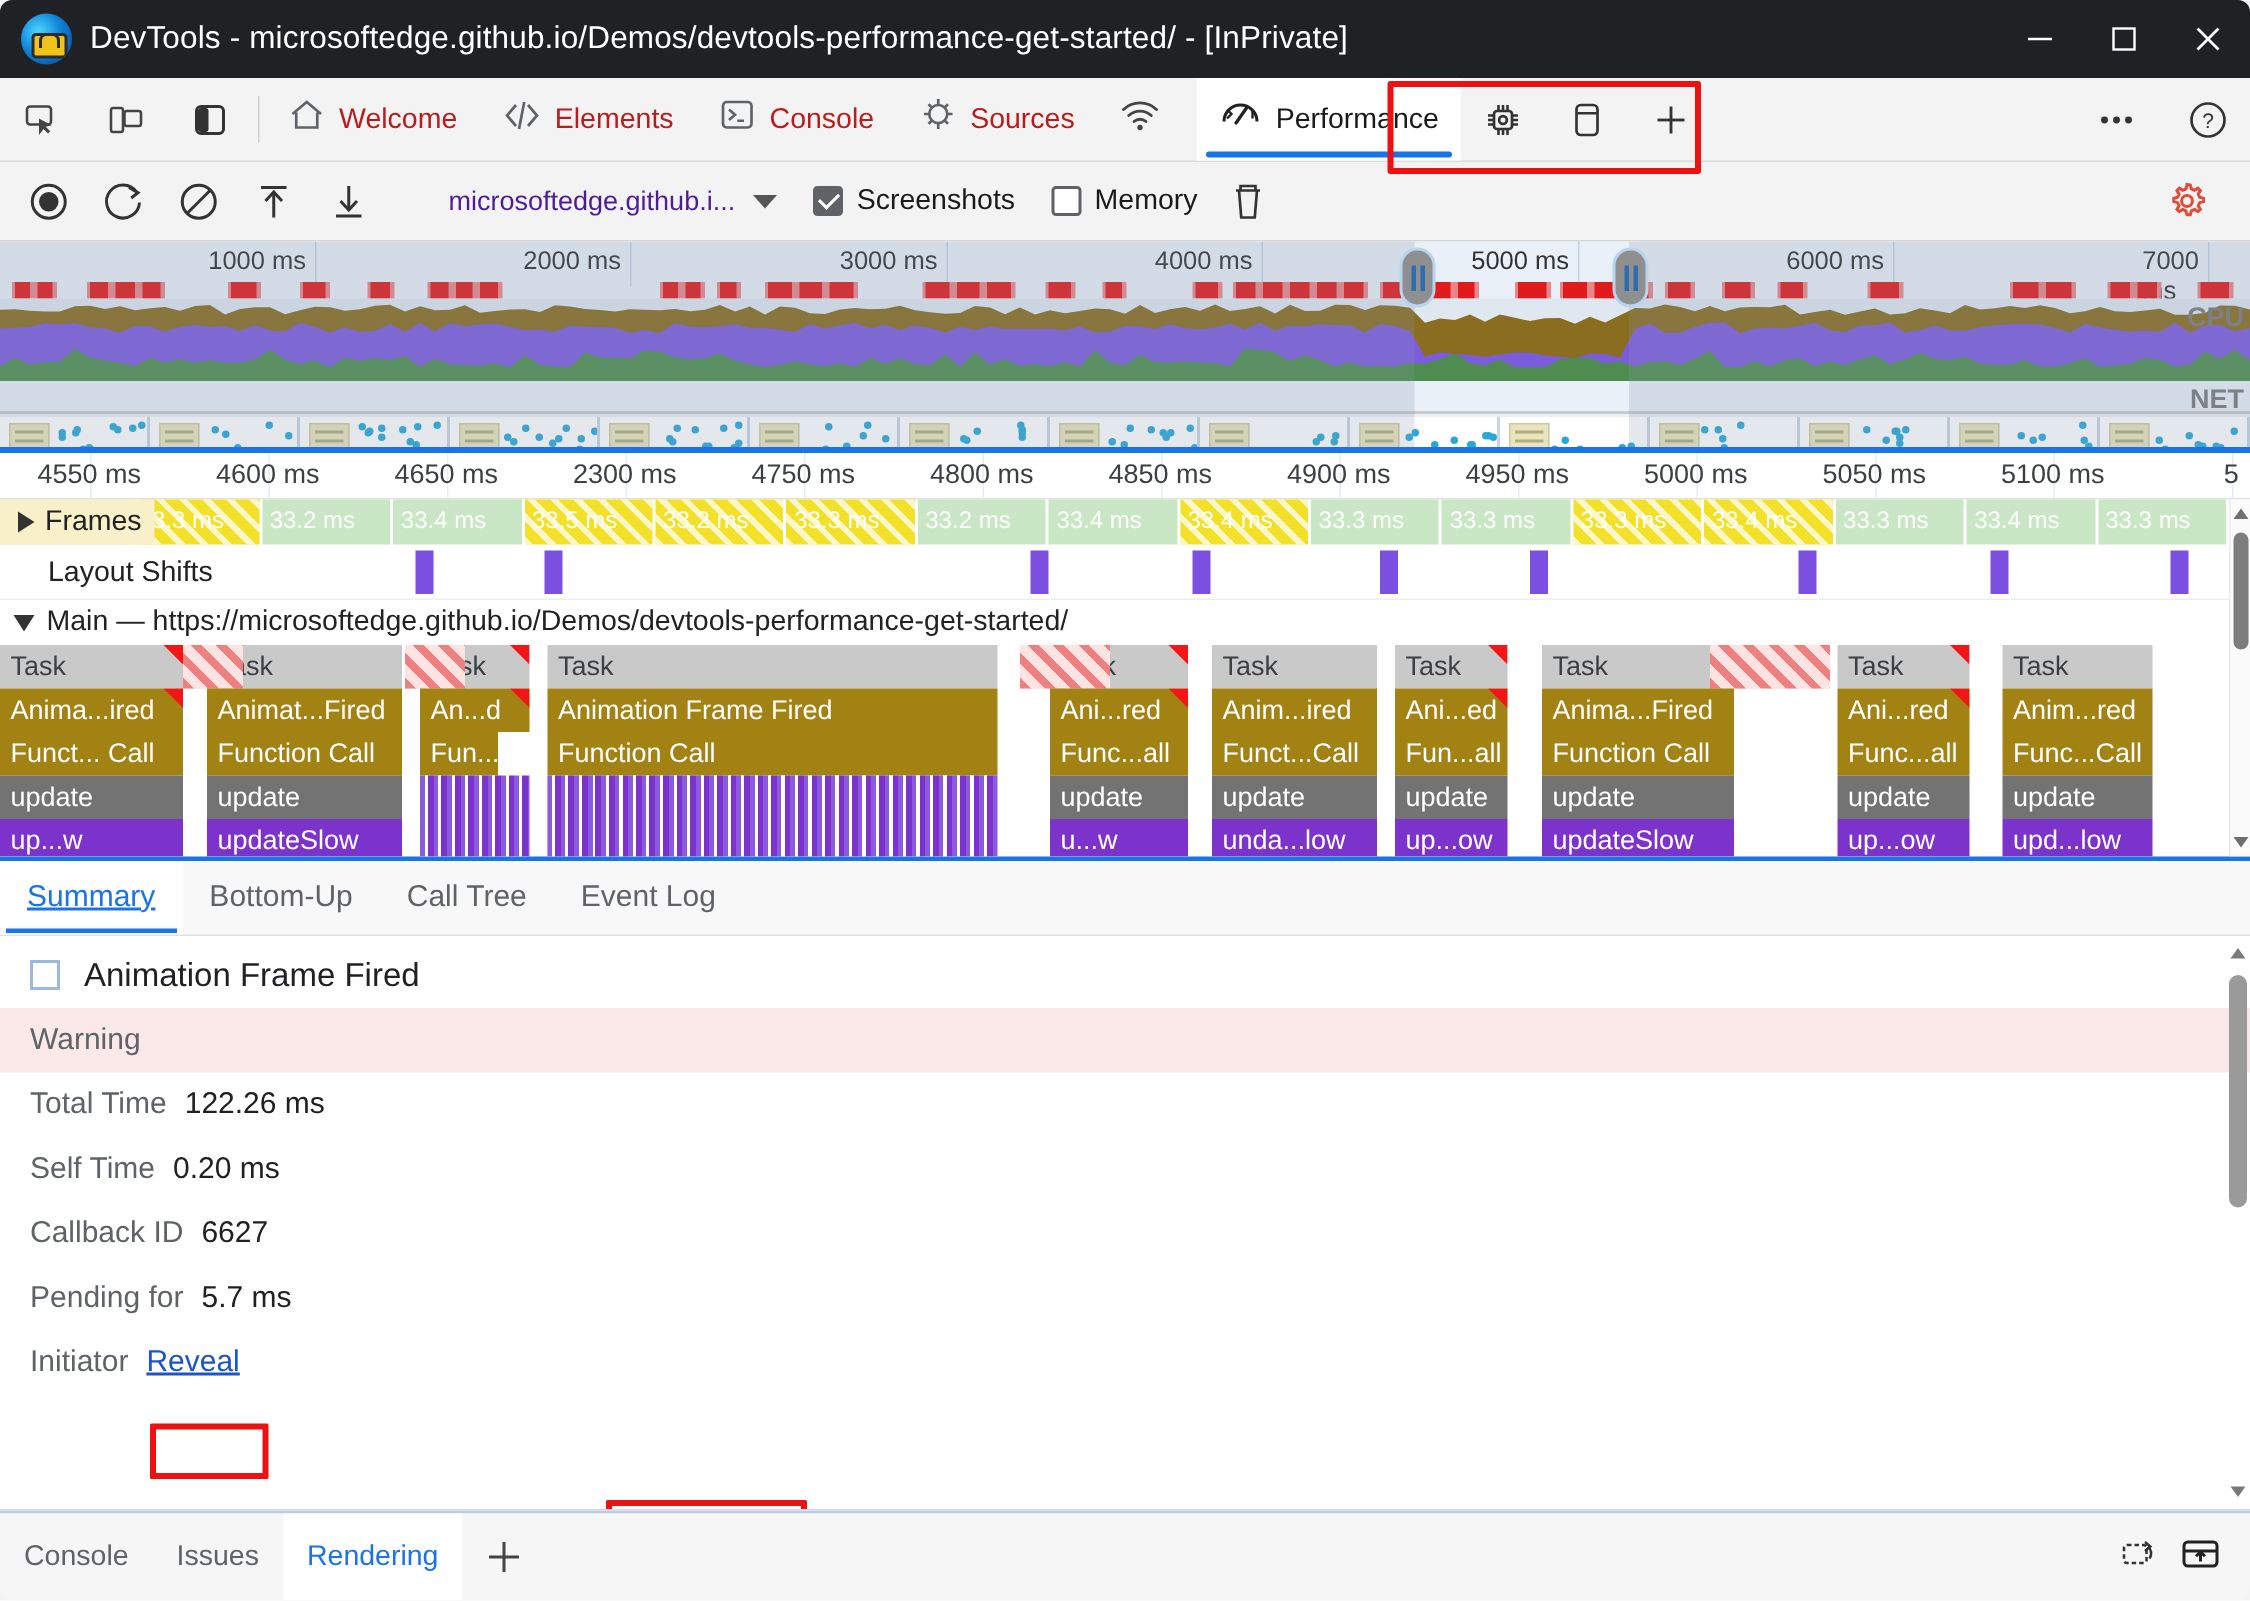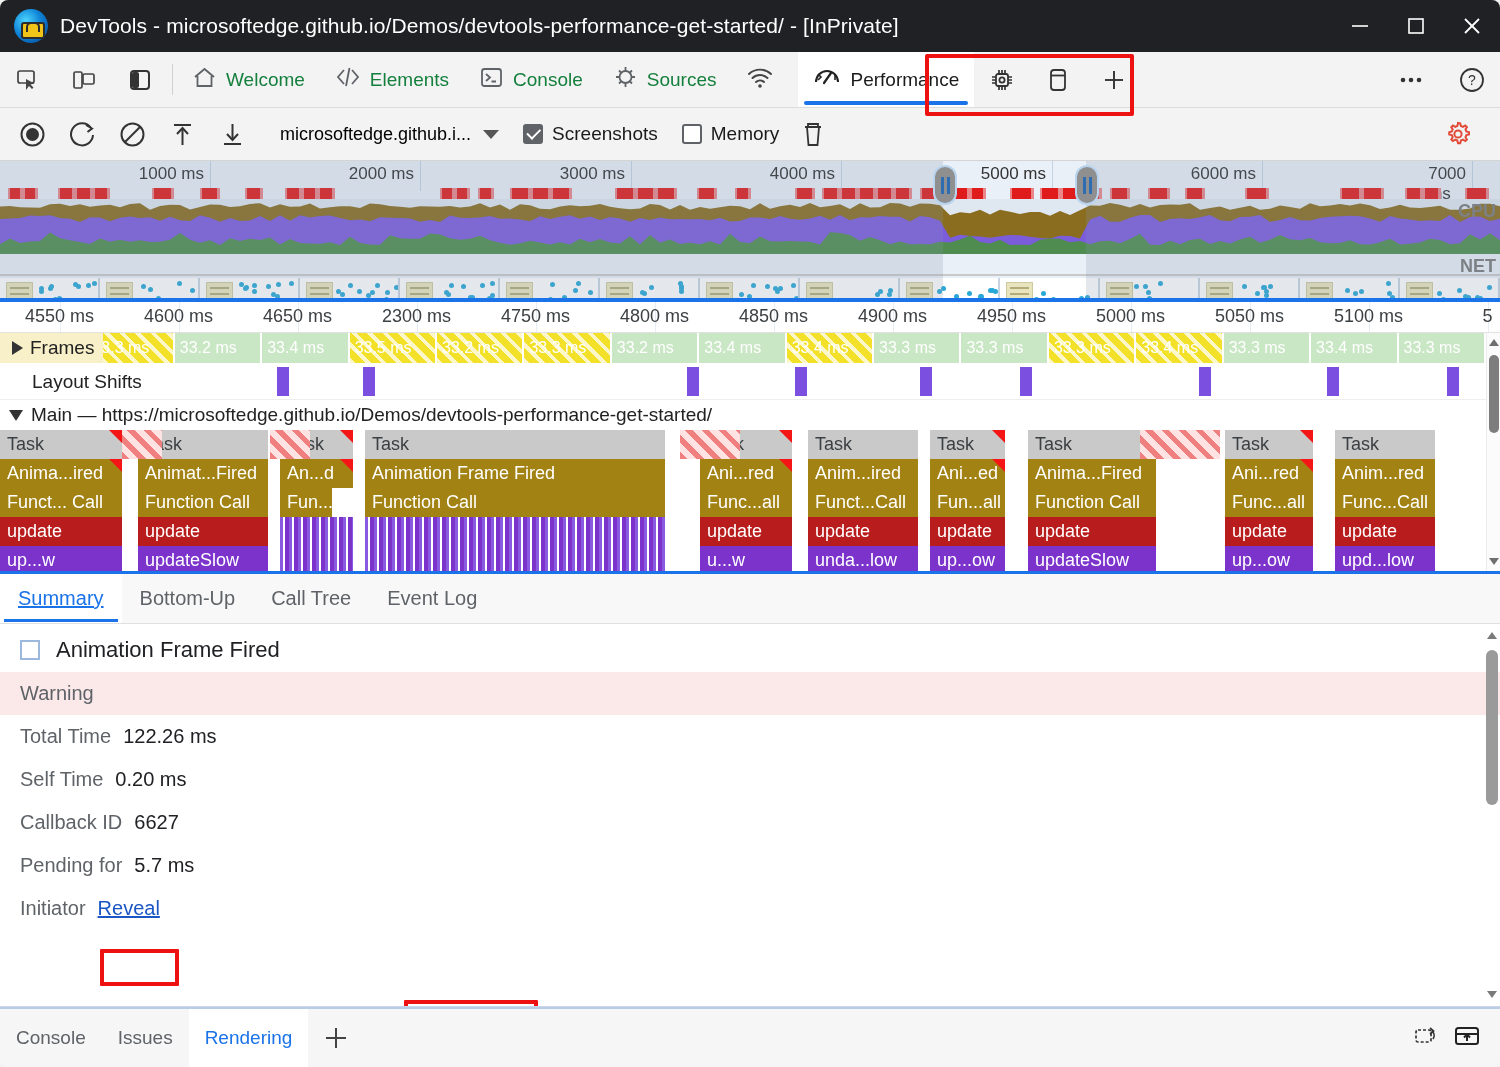--- a/index.html
+++ b/index.html
@@ -36,42 +36,42 @@
   
   .tabbar {
     height: 56px; flex: 0 0 56px; background: #f3f3f3;
     display: flex; align-items: stretch; border-bottom: 1px solid #dcdcdc;
     position: relative;
   }
   .ticon { width: 56px; display: flex; align-items: center; justify-content: center; }
   .tdiv { width: 1px; background: #d0d0d0; margin: 12px 4px; }
   .tab {
     display: flex; align-items: center; gap: 9px; padding: 0 15px;
-    font-size: 19px; color: #15803d; position: relative; white-space: nowrap;
+    font-size: 19px; color: #b91c1c; position: relative; white-space: nowrap;
   }
   .tab.active { color: #1a1a1a; background: #ffffff; }
   .tab.active:after {
     content: ""; position: absolute; left: 6px; right: 6px; bottom: 2px;
     height: 4px; background: #1a73e8; border-radius: 2px;
   }
   .tab-hl {
     position: absolute; border: 4px solid #ee1111; border-radius: 2px;
     pointer-events: none;
   }
   .tabbar-right { margin-left: auto; display: flex; align-items: center; }
 
   
   .rectoolbar {
     height: 53px; flex: 0 0 53px; background: #f3f3f3;
     display: flex; align-items: center; gap: 2px;
     border-bottom: 1px solid #d4d4d4; padding: 0 8px;
   }
   .ricon { width: 48px; height: 44px; display: flex; align-items: center; justify-content: center; }
   .url-sel { display: flex; align-items: center; gap: 12px; margin-left: 22px; }
-  .url-text { font-size: 18px; color: #000000; }
+  .url-text { font-size: 18px; color: #4c1d95; margin-left: 19px; }
   .caret { width:0;height:0;border-left:8px solid transparent;border-right:8px solid transparent;
     border-top:9px solid #555; }
   .chk-wrap { display: flex; align-items: center; gap: 9px; margin-left: 22px; font-size: 19px; color:#1a1a1a; }
   .chkbox { width: 20px; height: 20px; border: 2px solid #5f6368; border-radius: 3px;
     display:flex; align-items:center; justify-content:center; background:#fff; }
   .chkbox.on { background: #5f6368; border-color:#5f6368; }
   .chkbox.on:after { content:""; width:6px;height:11px;border:solid #fff;border-width:0 2.5px 2.5px 0;
     transform: rotate(45deg) translate(-1px,-2px); }
   .gear-right { margin-left: auto; margin-right: 10px; }
 
@@ -132,21 +132,21 @@
   .chart { position: absolute; left: 0; right: 14px; top: 128px; bottom: 0; overflow: hidden; }
   .crow { position: absolute; left: 0; right: 0; height: 29px; display: flex; }
   .cell { margin-right: 2px; height: 29px; position: relative; overflow: hidden;
     display: flex; align-items: center; font-size: 18px; color: #fff; white-space: nowrap;
     padding-left: 7px; }
   .c-task { background: #c9c9c9; color: #3c4043; }
   .c-hatch { background: #ffd5d5;
     background-image: repeating-linear-gradient(45deg,#f08080 0 5px, #ffe2e2 5px 12px); }
   .c-afired { background: #a38214; }
   .c-fcall { background: #a38214; }
-  .c-update { background: #b91c1c; }
+  .c-update { background: #737373; }
   .c-uslow { background: #7b33cc; }
   .corner-red { position:absolute; right:0; top:0; width:0;height:0;
     border-top: 13px solid #f41616; border-left: 13px solid transparent; }
   .vscroll { position: absolute; right: 0; top: 31px; bottom: 0; width: 14px;
     background: #fbfbfb; border-left: 1px solid #ececec; }
   .vs-arrow { position:absolute; left:2px; width:0;height:0;border-left:5px solid transparent;
     border-right:5px solid transparent; }
   .vs-thumb { position:absolute; left:2px; width:10px; background:#7d7d7d; border-radius:5px; }
 
   

